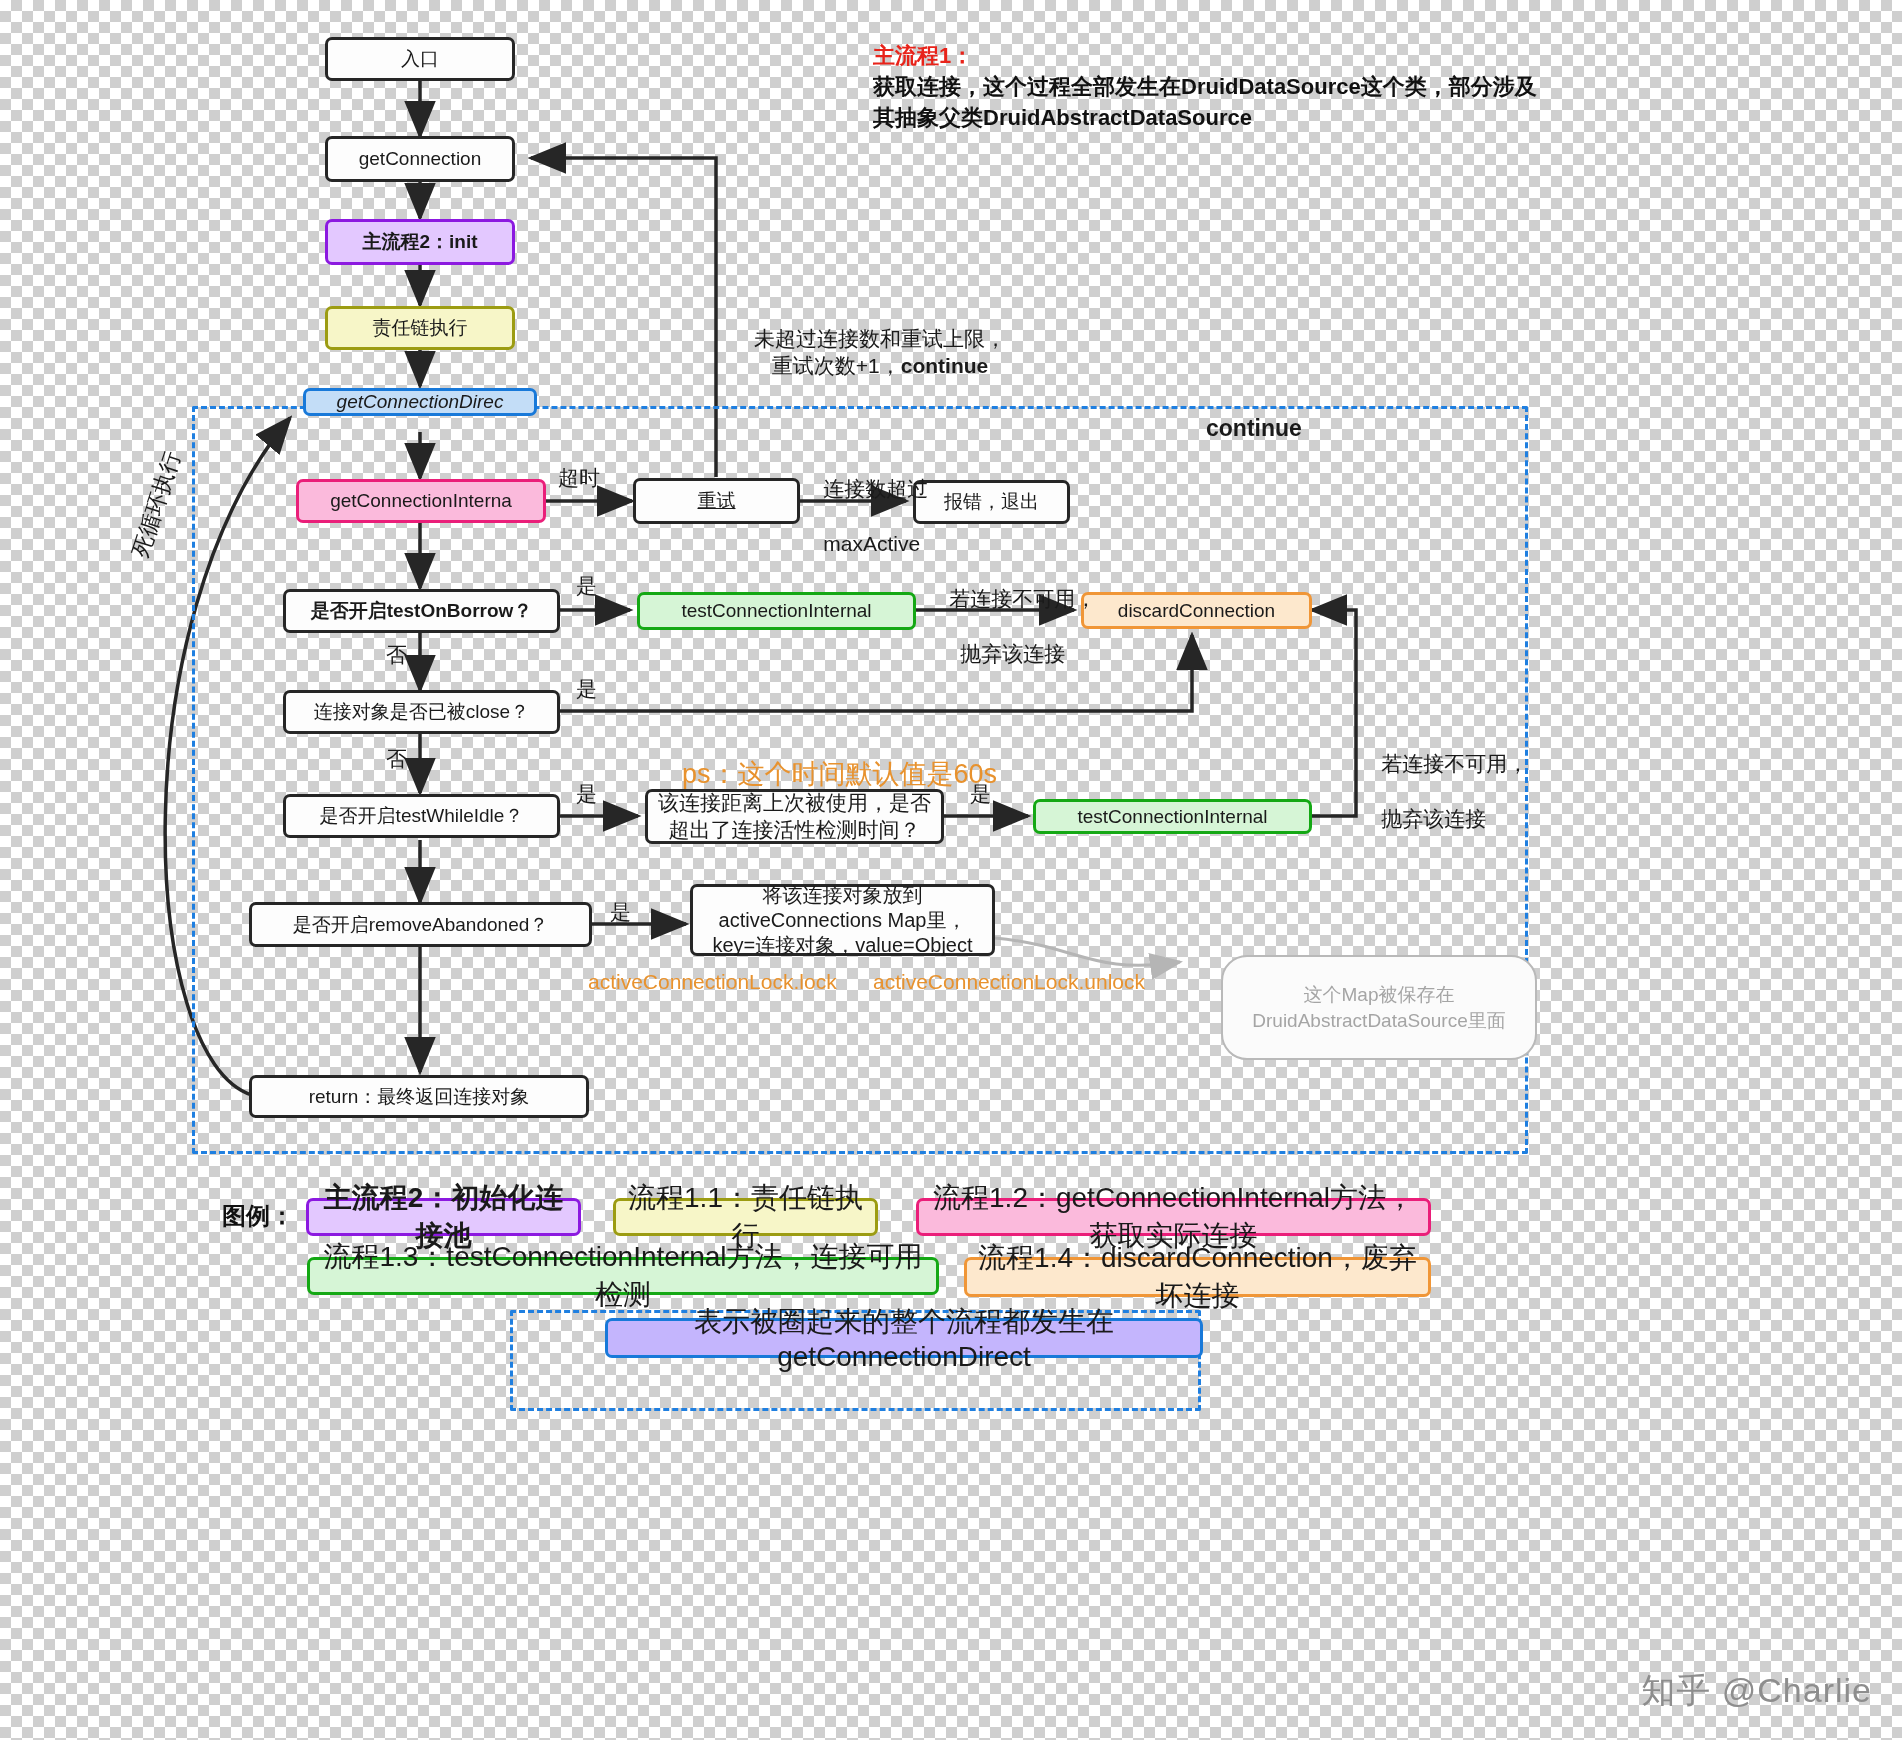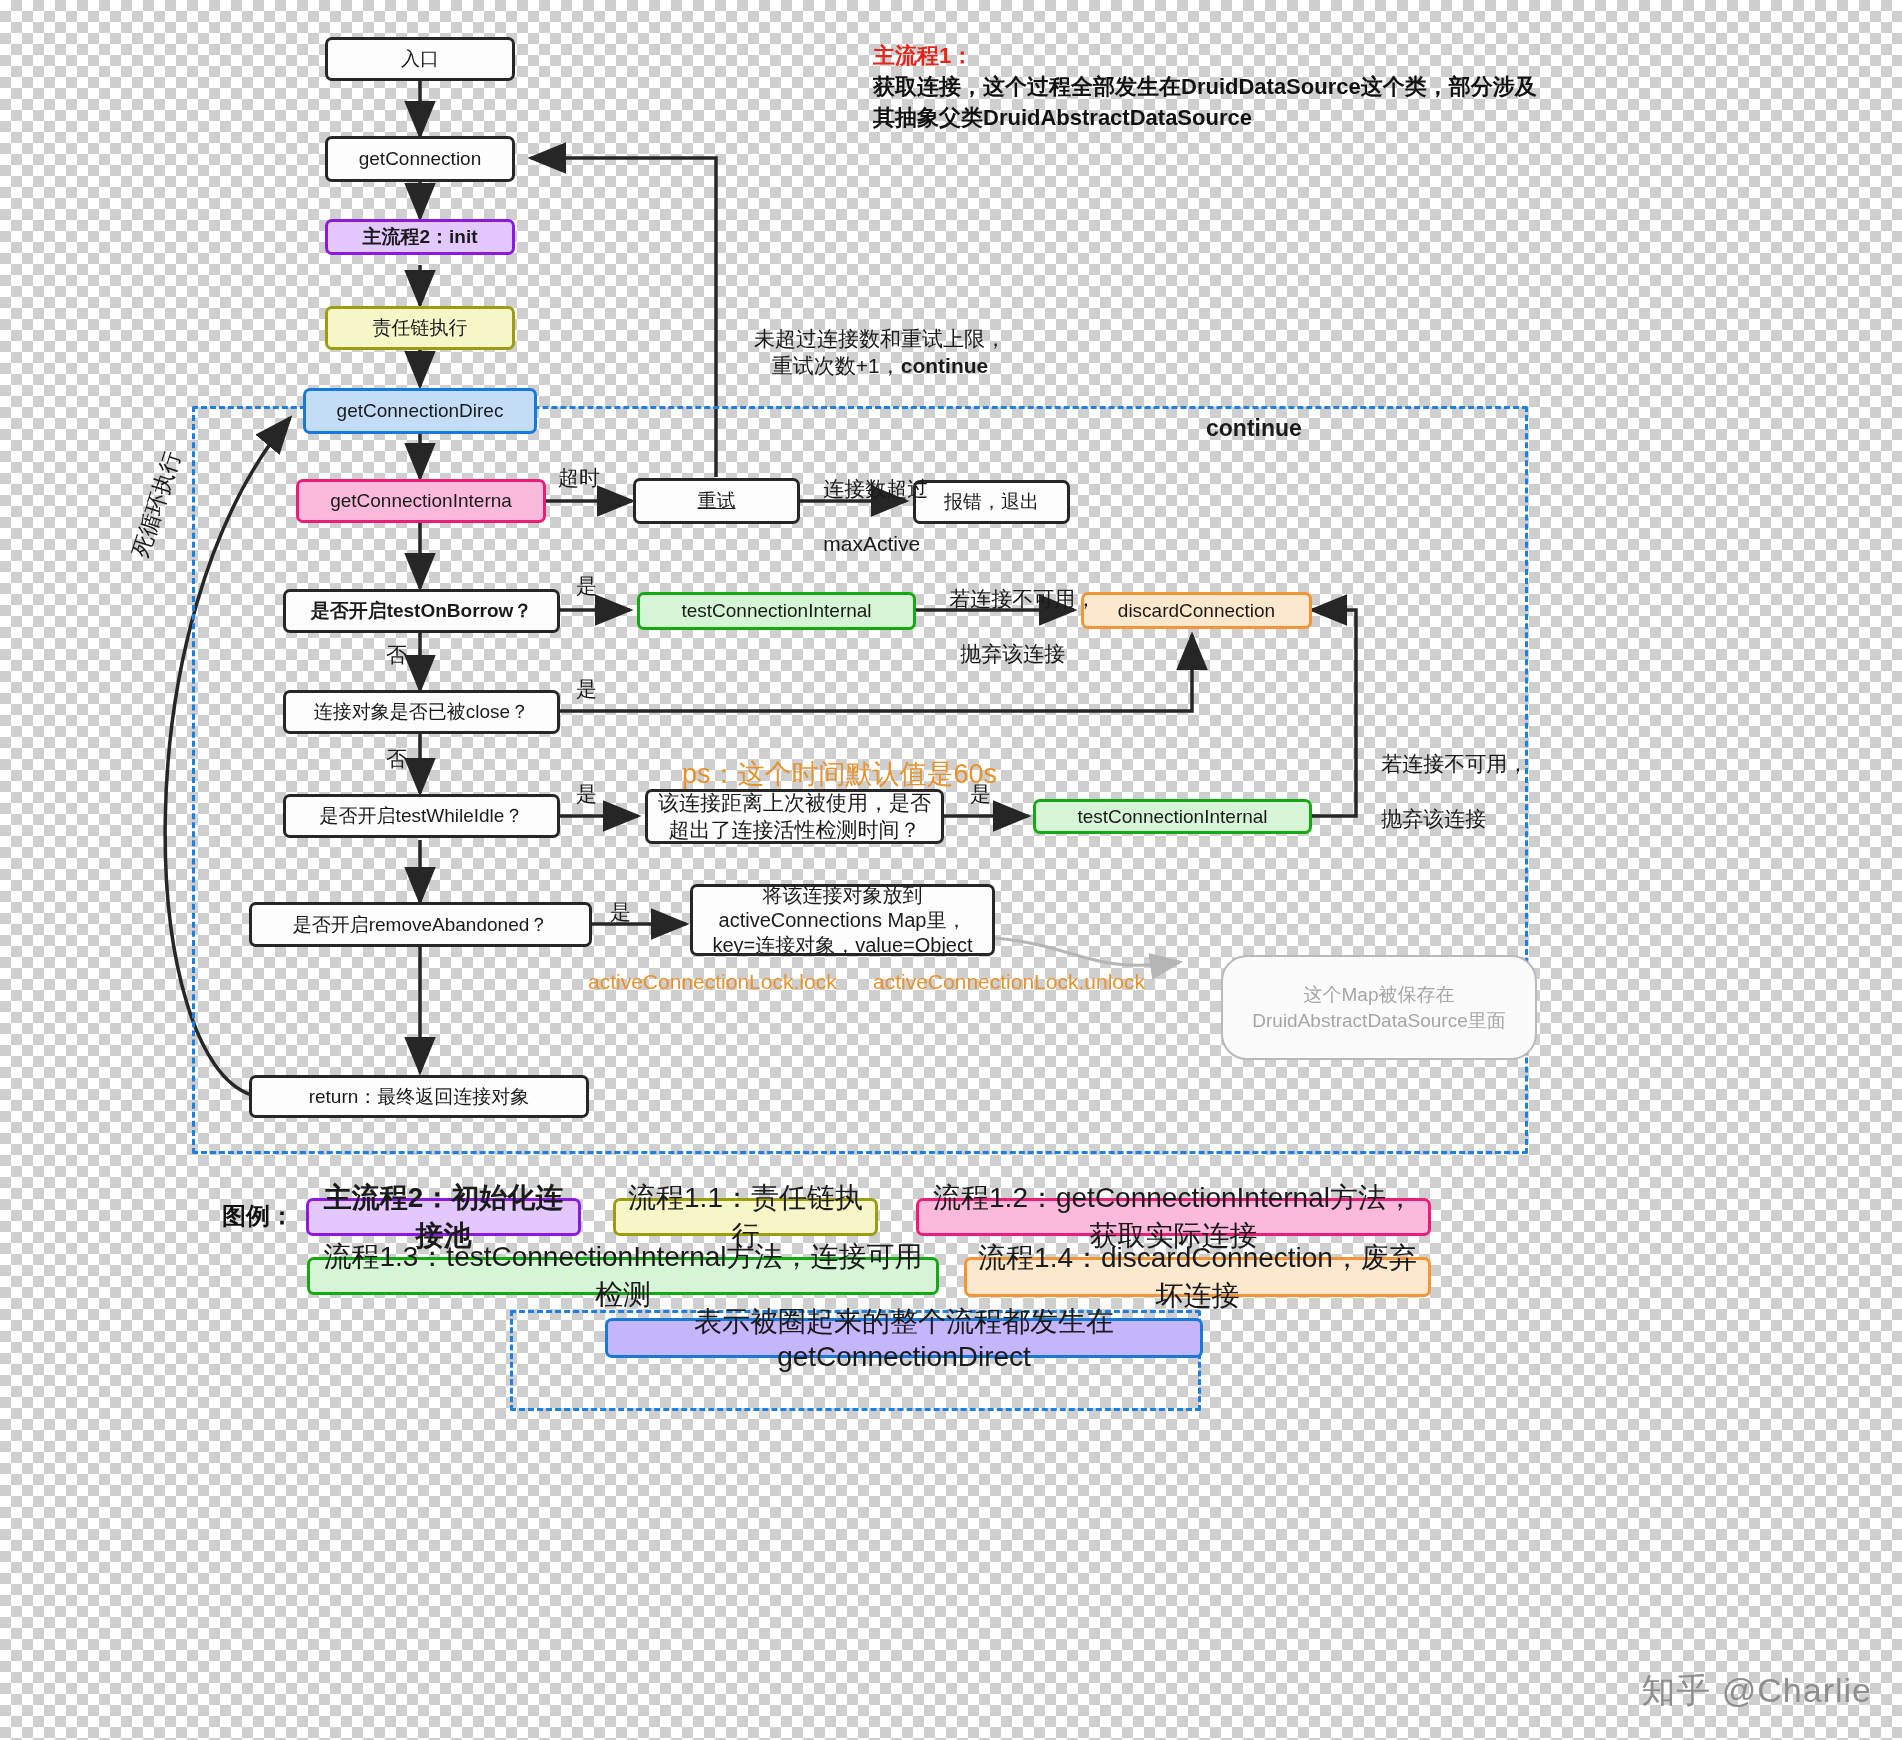--- a/index.html
+++ b/index.html
@@ -142,25 +142,25 @@
     <div>获取连接，这个过程全部发生在DruidDataSource这个类，部分涉及</div>
     <div>其抽象父类DruidAbstractDataSource</div>
   </div>
 
   <div class="dashbox" style="left:192px;top:406px;width:1330px;height:742px;"></div>
 
   <div class="node" style="left:325px;top:37px;width:190px;height:44px;">入口</div>
 
   <div class="node" style="left:325px;top:136px;width:190px;height:46px;">getConnection</div>
 
-  <div class="node purple" style="left:325px;top:219px;width:190px;height:36px;">主流程2：init</div>
+  <div class="node purple" style="left:325px;top:219px;width:190px;height:46px;">主流程2：init</div>
 
   <div class="node yellow" style="left:325px;top:306px;width:190px;height:44px;">责任链执行</div>
 
-  <div class="node blue" style="left:303px;top:388px;width:234px;height:46px;">getConnectionDirec</div>
+  <div class="node blue" style="left:303px;top:388px;width:234px;height:28px;font-style:italic;">getConnectionDirec</div>
 
   <div class="node pink" style="left:296px;top:479px;width:250px;height:44px;">getConnectionInterna</div>
 
   <div class="node" style="left:633px;top:478px;width:167px;height:46px;text-decoration:underline;">重试</div>
 
   <div class="node" style="left:913px;top:480px;width:157px;height:44px;">报错，退出</div>
 
   <div class="node" style="left:283px;top:589px;width:277px;height:44px;font-weight:bold;">是否开启testOnBorrow？</div>
 
   <div class="node green" style="left:637px;top:592px;width:279px;height:38px;">testConnectionInternal</div>

